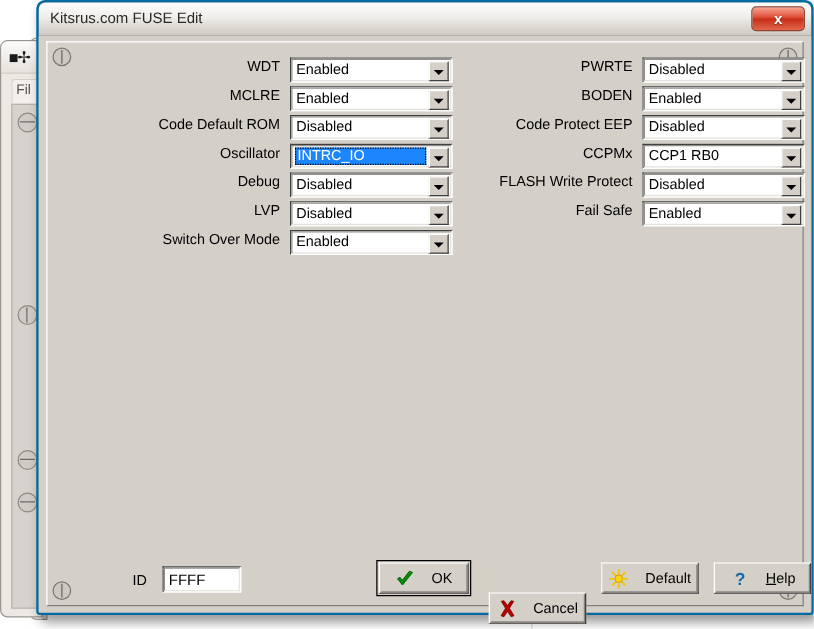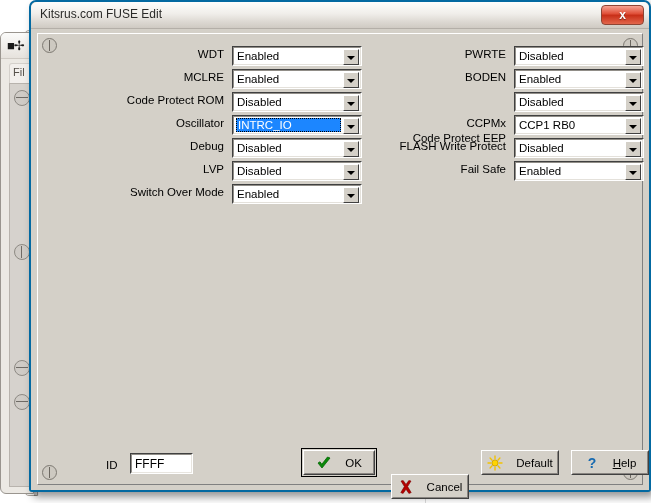--- a/index.html
+++ b/index.html
@@ -444,21 +444,21 @@
             <div class="field-row" style="left: 0px; top: 35px; width: 100%;">
               <div class="field-label" style="right: 418px;">MCLRE</div>
               <div class="combo" style="left: 194px;">
                 <div class="combo-inner">
                   <div class="combo-value">Enabled</div>
                   <div class="combo-arrow"></div>
                 </div>
               </div>
             </div>
             <div class="field-row" style="left: 0px; top: 58px; width: 100%;">
-              <div class="field-label" style="right: 418px;">Code Protect ROM</div>
+              <div class="field-label" style="right: 418px;">Code Default ROM</div>
               <div class="combo" style="left: 194px;">
                 <div class="combo-inner">
                   <div class="combo-value">Disabled</div>
                   <div class="combo-arrow"></div>
                 </div>
               </div>
             </div>
             <div class="field-row" style="left: 0px; top: 81px; width: 100%;">
               <div class="field-label" style="right: 418px;">Oscillator</div>
               <div class="combo focused" style="left: 194px;">
@@ -510,21 +510,21 @@
             <div class="field-row" style="left: 0px; top: 35px; width: 100%;">
               <div class="field-label" style="right: 136px;">BODEN</div>
               <div class="combo" style="left: 476px;">
                 <div class="combo-inner">
                   <div class="combo-value">Enabled</div>
                   <div class="combo-arrow"></div>
                 </div>
               </div>
             </div>
             <div class="field-row" style="left: 0px; top: 58px; width: 100%;">
-              <div class="field-label" style="right: 136px; margin-top: 38px;">Code Protect EEP</div>
+              <div class="field-label" style="right: 136px;">Code Protect EEP</div>
               <div class="combo" style="left: 476px;">
                 <div class="combo-inner">
                   <div class="combo-value">Disabled</div>
                   <div class="combo-arrow"></div>
                 </div>
               </div>
             </div>
             <div class="field-row" style="left: 0px; top: 81px; width: 100%;">
               <div class="field-label" style="right: 136px;">CCPMx</div>
               <div class="combo" style="left: 476px;">

